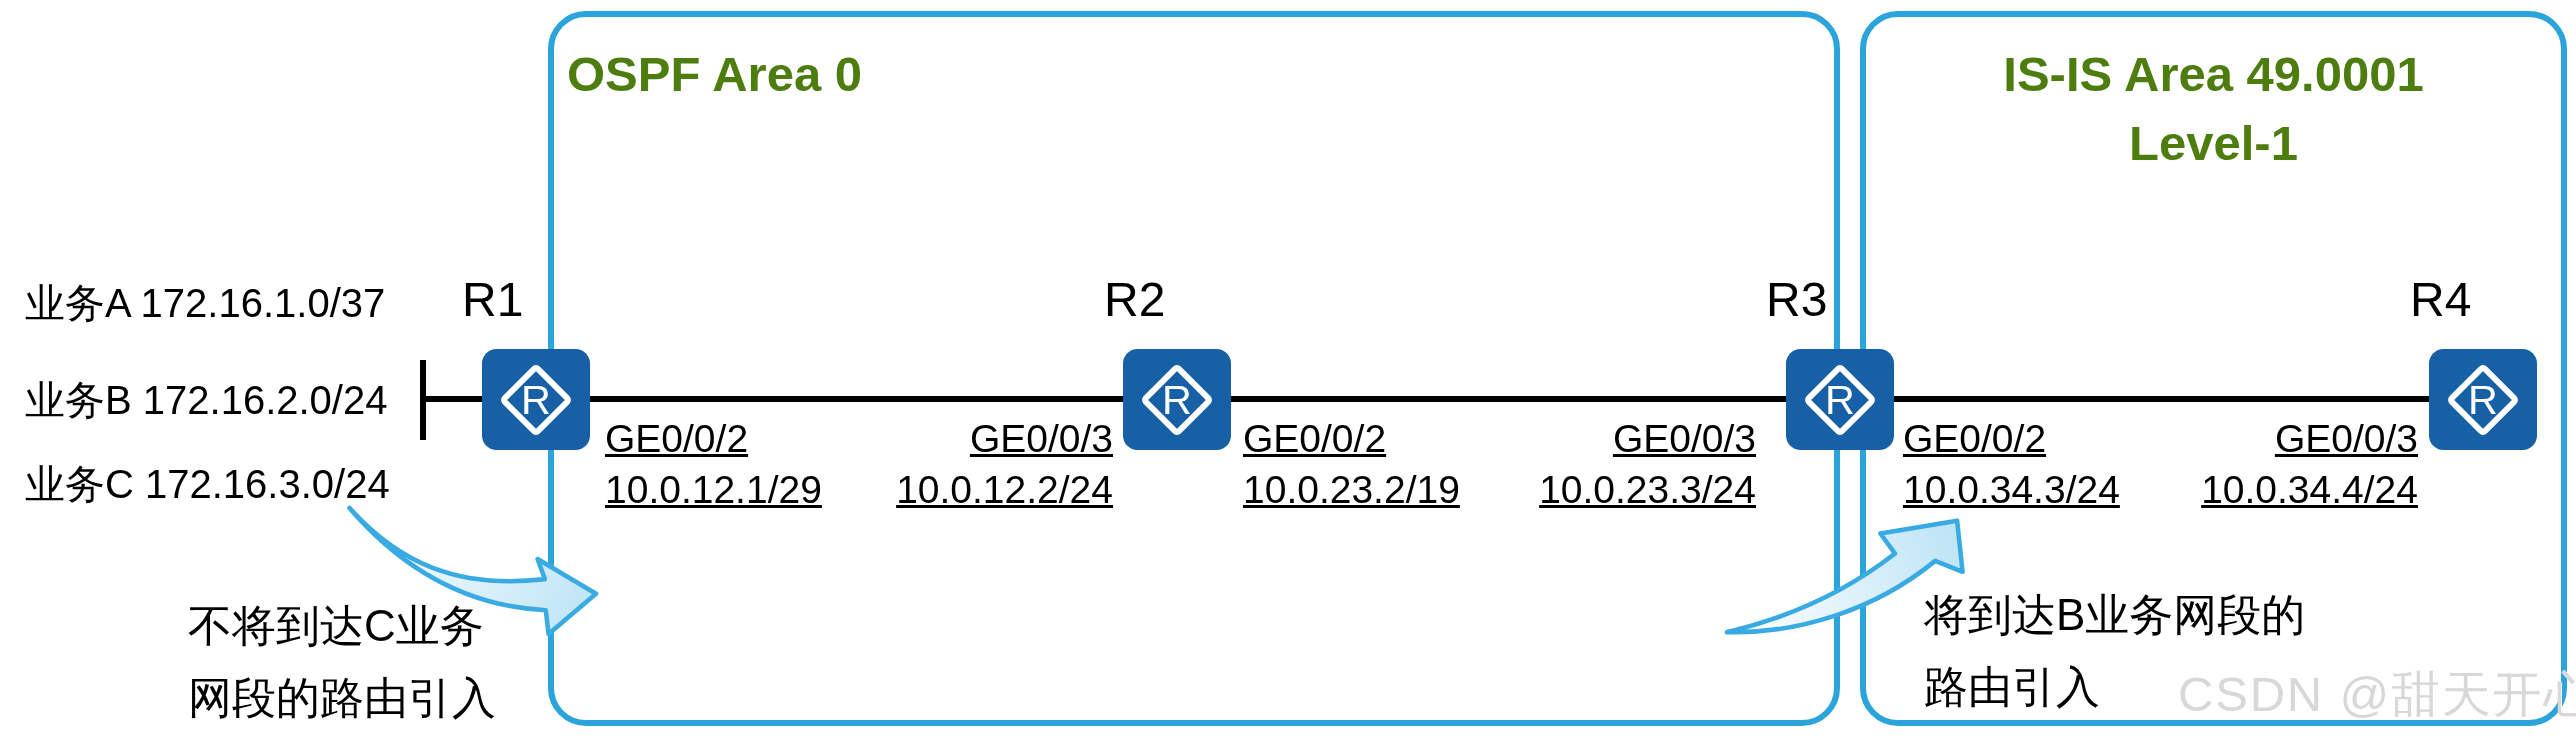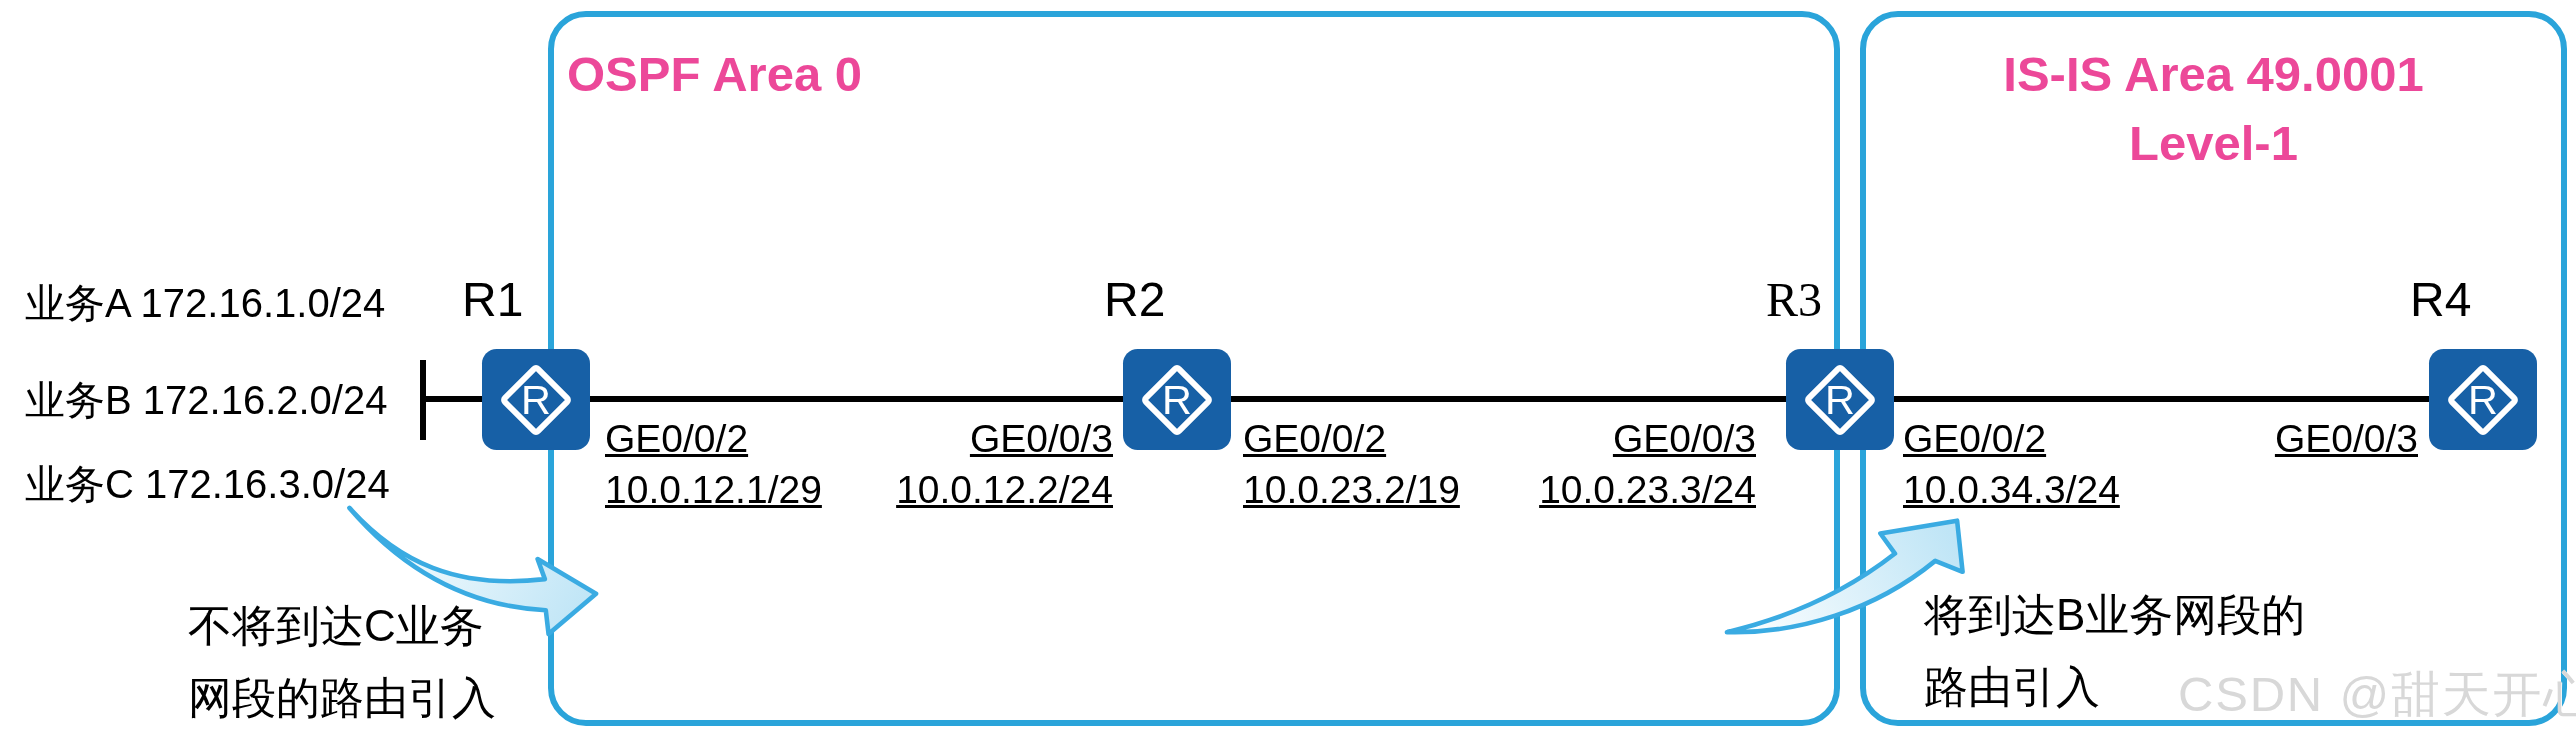--- a/index.html
+++ b/index.html
@@ -5,21 +5,21 @@
   html,body{margin:0;padding:0;background:#fff;}
   .diagram{position:relative;width:2576px;height:739px;background:#ffffff;overflow:hidden;
            font-family:"Liberation Sans","DejaVu Sans",sans-serif;color:#000;}
 
   
   .area-box{position:absolute;top:11px;height:715px;border:6.4px solid #2aa4da;border-radius:38px;
             box-sizing:border-box;background:transparent;z-index:1;}
   .area-box.ospf{left:548px;width:1292px;}
   .area-box.isis{left:1860px;width:707px;}
 
-  .area-title{position:absolute;font-weight:bold;font-size:49px;color:#ec4899;z-index:5;white-space:nowrap;}
+  .area-title{position:absolute;font-weight:bold;font-size:49px;color:#4d7c0f;z-index:5;white-space:nowrap;}
   .ospf-title{left:567px;top:46px;}
   .isis-title{left:1860px;top:40px;width:707px;text-align:center;line-height:69px;}
 
   
   .service{position:absolute;left:25px;font-size:40px;z-index:5;white-space:nowrap;}
   .s-a{top:276px;}
   .s-b{top:373px;}
   .s-c{top:457px;}
 
   
@@ -31,21 +31,21 @@
           z-index:4;display:flex;align-items:center;justify-content:center;}
   .router.r1{left:482px;}
   .router.r2{left:1123px;}
   .router.r3{left:1786px;}
   .router.r4{left:2429px;}
   .router svg{width:90px;height:90px;display:block;}
 
   .router-name{position:absolute;top:272px;width:146px;text-align:left;font-size:48px;z-index:5;}
   .rn1{left:462px;}
   .rn2{left:1104px;}
-  .rn3{left:1766px;font-family:Liberation Serif, serif;}
+  .rn3{left:1766px;}
   .rn4{left:2410px;}
 
   
   .if-label{position:absolute;top:413px;font-size:39px;line-height:51px;z-index:5;white-space:nowrap;text-decoration:underline;}
   .if-r1-right{left:605px;}
   .if-r2-left{right:1463px;text-align:right;}
   .if-r2-right{left:1243px;}
   .if-r3-left{right:820px;text-align:right;}
   .if-r3-right{left:1903px;}
   .if-r4-left{right:158px;text-align:right;}
@@ -69,21 +69,21 @@
 
   <div class="area-box ospf"></div>
   <div class="area-box isis"></div>
 
   <div class="area-title ospf-title">OSPF Area 0</div>
   <div class="area-title isis-title">
     <div>IS-IS Area 49.0001</div>
     <div>Level-1</div>
   </div>
 
-  <div class="service s-a">业务A 172.16.1.0/24</div>
+  <div class="service s-a">业务A 172.16.1.0/37</div>
   <div class="service s-b">业务B 172.16.2.0/24</div>
   <div class="service s-c">业务C 172.16.3.0/24</div>
 
   <div class="stub-v"></div>
   <div class="link-line"></div>
 
   <div class="router-name rn1">R1</div>
   <div class="router-name rn2">R2</div>
   <div class="router-name rn3">R3</div>
   <div class="router-name rn4">R4</div>
@@ -128,20 +128,21 @@
   <div class="if-label if-r3-left">
     <div>GE0/0/3</div>
     <div>10.0.23.3/24</div>
   </div>
   <div class="if-label if-r3-right">
     <div>GE0/0/2</div>
     <div>10.0.34.3/24</div>
   </div>
   <div class="if-label if-r4-left">
     <div>GE0/0/3</div>
+    <div>10.0.34.4/24</div>
   </div>
 
   <svg class="arrows" width="2576" height="739" viewBox="0 0 2819 809">
     <defs>
       <linearGradient id="gradL" gradientUnits="userSpaceOnUse" x1="400" y1="560" x2="630" y2="690">
         <stop offset="0" stop-color="#ffffff"></stop>
         <stop offset="1" stop-color="#bfe5f6"></stop>
       </linearGradient>
       <linearGradient id="gradR" gradientUnits="userSpaceOnUse" x1="1900" y1="700" x2="2130" y2="575">
         <stop offset="0" stop-color="#ffffff"></stop>

